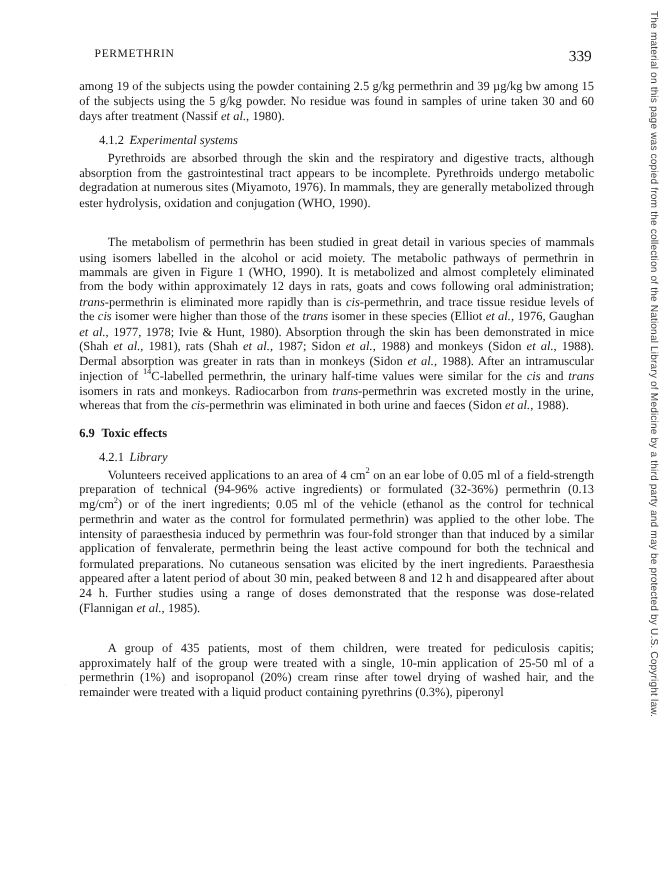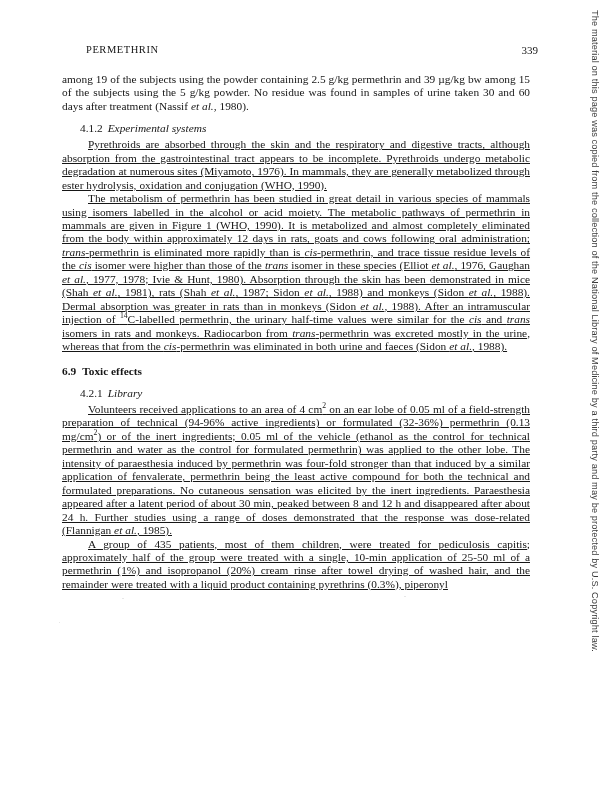--- a/index.html
+++ b/index.html
@@ -37,47 +37,46 @@
     left: 16px; right: 0;
     text-align: left;
     font-size: 10.5px;
     letter-spacing: 0.55px;
     font-family: Liberation Serif, serif;
   }
   .running-head .rh-folio {
     position: absolute;
     right: 0;
     top: 0;
-    font-size: 11px;
+    font-size: 14px;
     font-family: Liberation Serif, serif;
   }
 
   
   .column {
     position: absolute;
-    left: 62px;
+    left: 72px;
     top: 73px;
     width: 468px;
   }
 
   p.para {
     margin: 0;
     font-size: 11.35px;
     line-height: 13.45px;
     text-align: justify;
     text-justify: inter-word;
     hyphens: none;
     word-spacing: 0.1px;
   }
   p.para.indent {
     text-indent: 26px;
-    text-decoration: underline;
   }
   p.gap-above {
-    margin-top: 0;
+    margin-top: 23px;
   }
 
   h3.heading-num {
     margin: 18px;
     font-size: 11.35px;
     line-height: 13.45px;
     font-weight: normal;
     margin-top: 9px;
     margin-bottom: 2.5px;
   }

